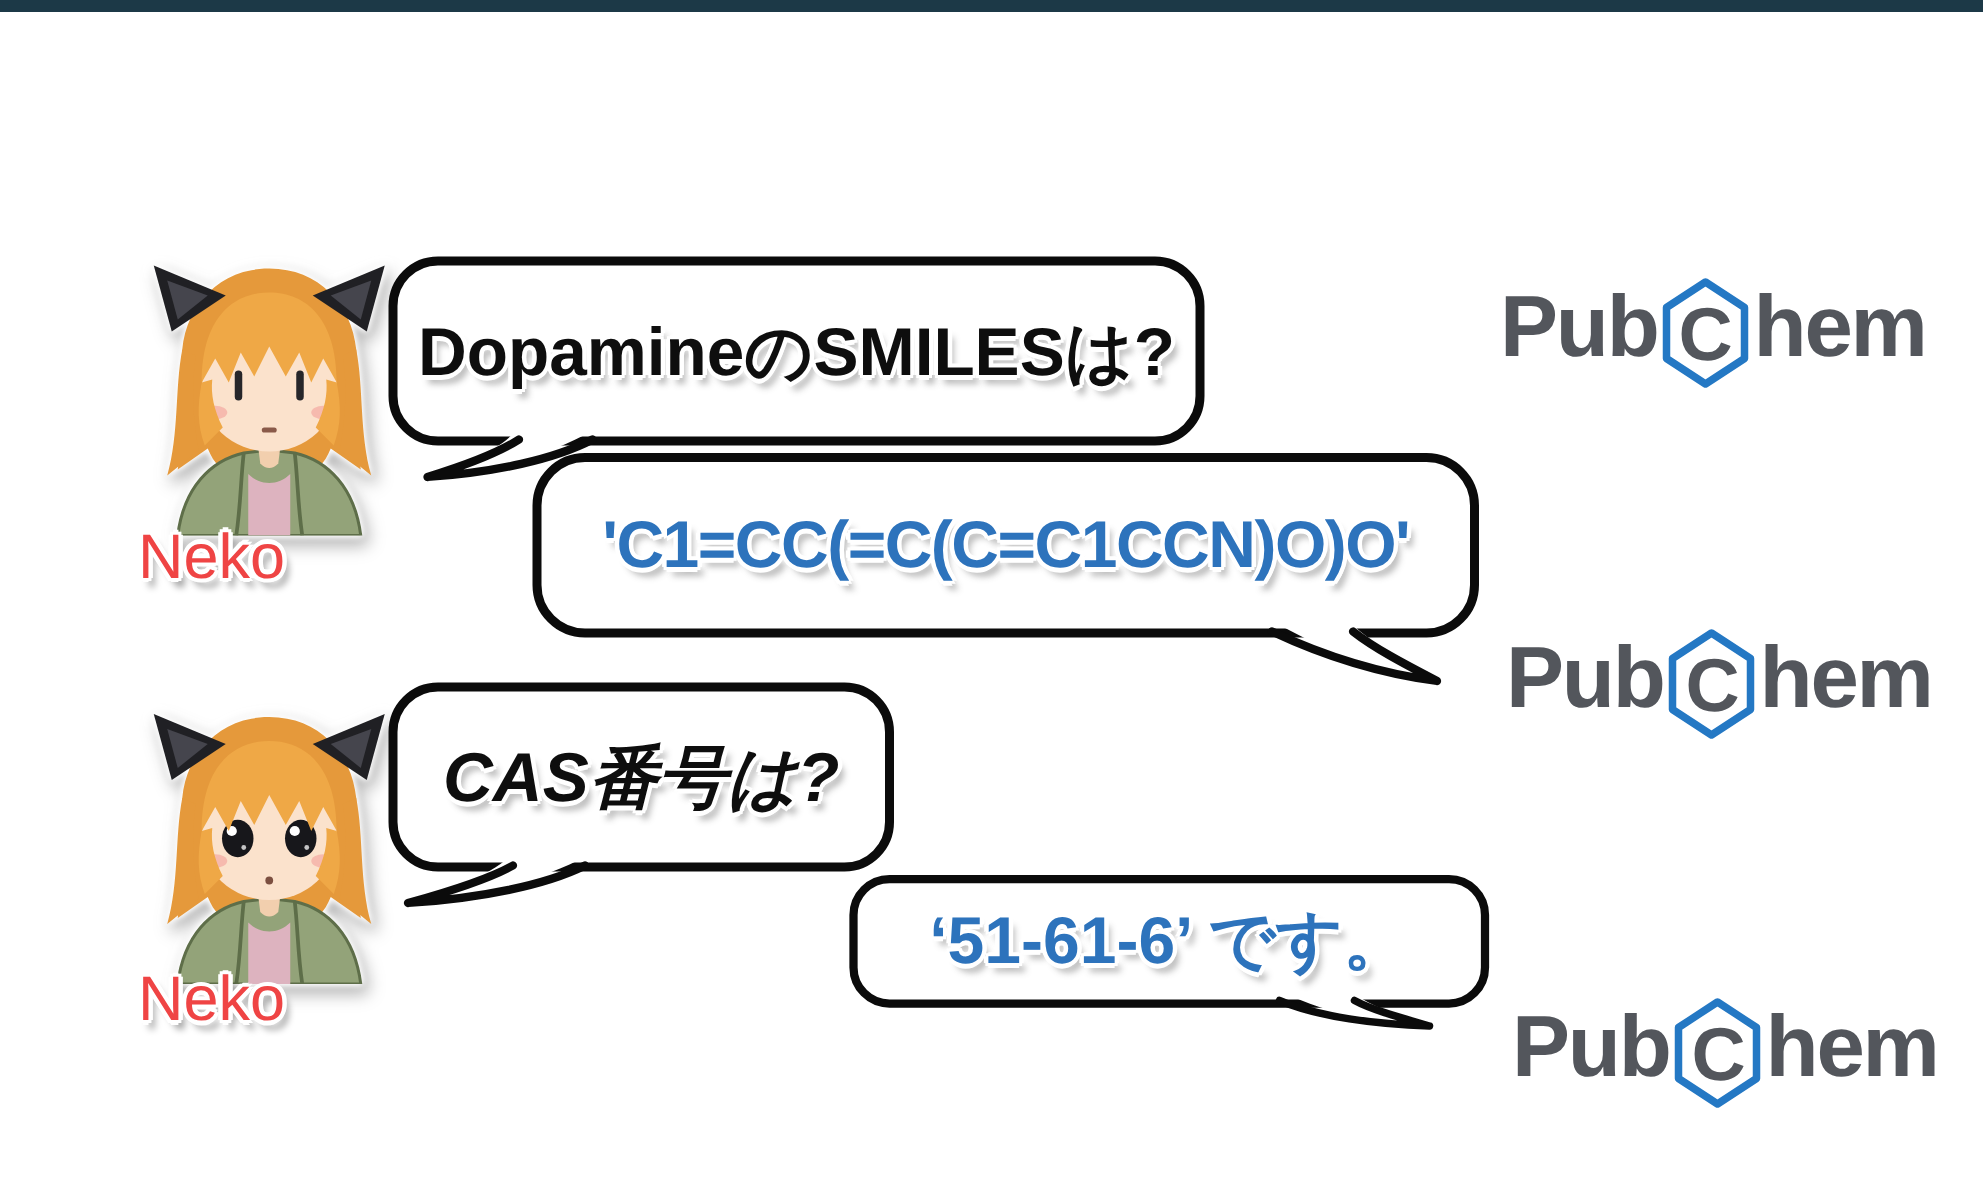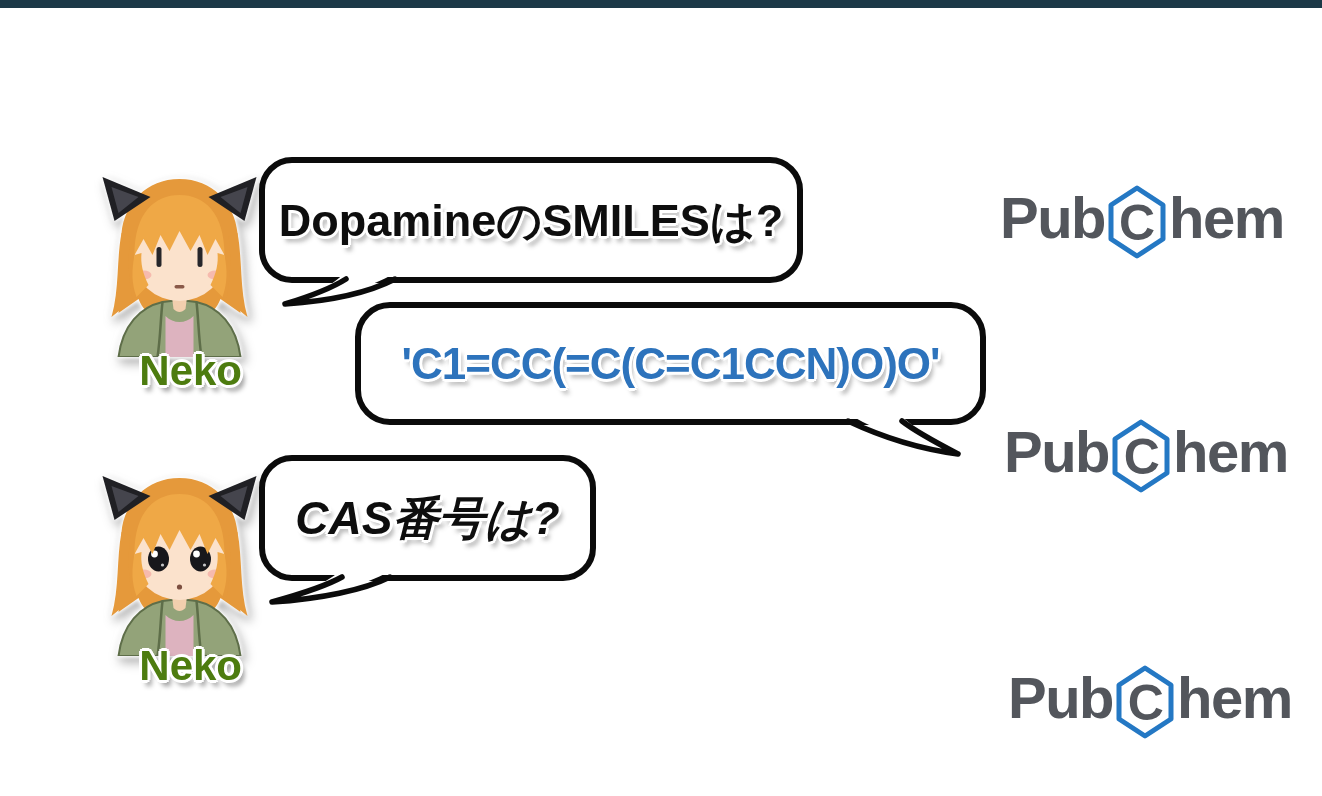--- a/index.html
+++ b/index.html
@@ -36,22 +36,22 @@
   .pubchem{
     position:absolute;display:flex;align-items:flex-start;
     font-size:58px;font-weight:bold;color:#53565c;letter-spacing:-1.5px;margin-top:18px;
   }
   .pubchem .hex{display:block;margin:0 1px;}
 
   
   .avatar{position:absolute;}
   .avatar svg{filter:drop-shadow(0 0 2px #fff) drop-shadow(0 0 2px #fff) drop-shadow(3px 5px 5px rgba(0,0,0,.30));}
   .neko-label{
-    position:absolute;width:150px;text-align:right;
-    font-size:42px;font-weight:700;color:#4d7c0f;line-height:1;
+    position:absolute;width:150px;text-align:left;
+    font-size:42px;font-weight:400;color:#ef4444;line-height:1;
     text-shadow:-2px -2px 0 #fff,2px -2px 0 #fff,-2px 2px 0 #fff,2px 2px 0 #fff,
       -3px 0 0 #fff,3px 0 0 #fff,0 -3px 0 #fff,0 3px 0 #fff,
       4px 6px 5px rgba(0,0,0,.40);
   }
 </style>
 </head>
 <body>
 
 <div class="slide">
 
@@ -90,21 +90,21 @@
       <g>
         <path d="M20,54 L8,10 L56,30 Z" fill="#202024"></path>
         <path d="M24,46 L17,20 L44,30 Z" fill="#45454d"></path>
         <path d="M150,54 L162,10 L114,30 Z" fill="#202024"></path>
         <path d="M146,46 L153,20 L126,30 Z" fill="#45454d"></path>
       </g>
     </svg>
   </div>
   <div class="neko-label" style="left:92px;top:350px;">Neko</div>
 
-  <div class="bubble" style="left:258px;top:156px;width:548px;height:152px;">
+  <div class="bubble" style="left:258px;top:170px;width:548px;height:152px;">
     <svg viewBox="0 0 548 152">
       <rect class="outline" x="4" y="4" width="538" height="120" rx="30" stroke-width="6"></rect>
       <path class="tailfill" d="M137,117 C112,132 72,143 27,148 C52,139 74,131 86,117 Z"></path>
       <path class="tailstroke" stroke-width="5.5" d="M137,123 C112,136 72,145 27,148 M27,148 C53,140 74,132 88,123"></path>
     </svg>
     <div class="txt dark" style="left:0;top:0;width:546px;height:128px;font-size:45px;">DopamineのSMILESは?</div>
   </div>
 
   <div class="bubble" style="left:354px;top:301px;width:646px;height:160px;">
     <svg viewBox="0 0 646 160">
@@ -160,20 +160,28 @@
 
   <div class="bubble" style="left:258px;top:454px;width:345px;height:152px;">
     <svg viewBox="0 0 345 152">
       <rect class="outline" x="4" y="4" width="331" height="120" rx="30" stroke-width="6"></rect>
       <path class="tailfill" d="M132,117 C106,132 62,143 14,148 C42,139 66,131 82,117 Z"></path>
       <path class="tailstroke" stroke-width="5.5" d="M132,123 C106,136 62,145 14,148 M14,148 C43,140 68,132 84,123"></path>
     </svg>
     <div class="txt dark" style="left:0;top:0;width:339px;height:128px;font-size:46px;font-style:italic;">CAS番号は?</div>
   </div>
 
+  <div class="bubble" style="left:566px;top:583px;width:432px;height:106px;">
+    <svg viewBox="0 0 432 106">
+      <rect class="outline" x="3" y="3" width="421" height="83" rx="24" stroke-width="5.5"></rect>
+      <path class="tailfill" d="M289,78 C315,92 352,99 387,101 C365,94 346,87 335,78 Z"></path>
+      <path class="tailstroke" stroke-width="5" d="M287,84 C313,95 352,100 387,101 M387,101 C366,95 348,90 337,84"></path>
+    </svg>
+    <div class="txt blue" style="left:0;top:0;width:427px;height:89px;font-size:44px;">‘51-61-6’ です。</div>
+  </div>
 
   <div class="pubchem" style="left:1008px;top:646px;">
     <span>Pub</span>
     <svg class="hex" width="62" height="76" viewBox="0 0 62 76">
       <polygon points="31,4 57,21 57,55 31,72 5,55 5,21" fill="#ffffff" stroke="#2478c4" stroke-width="5" stroke-linejoin="round"></polygon>
       <text x="31" y="56" text-anchor="middle" font-size="50" font-weight="bold" fill="#53565c">C</text>
     </svg>
     <span>hem</span>
   </div>
 

